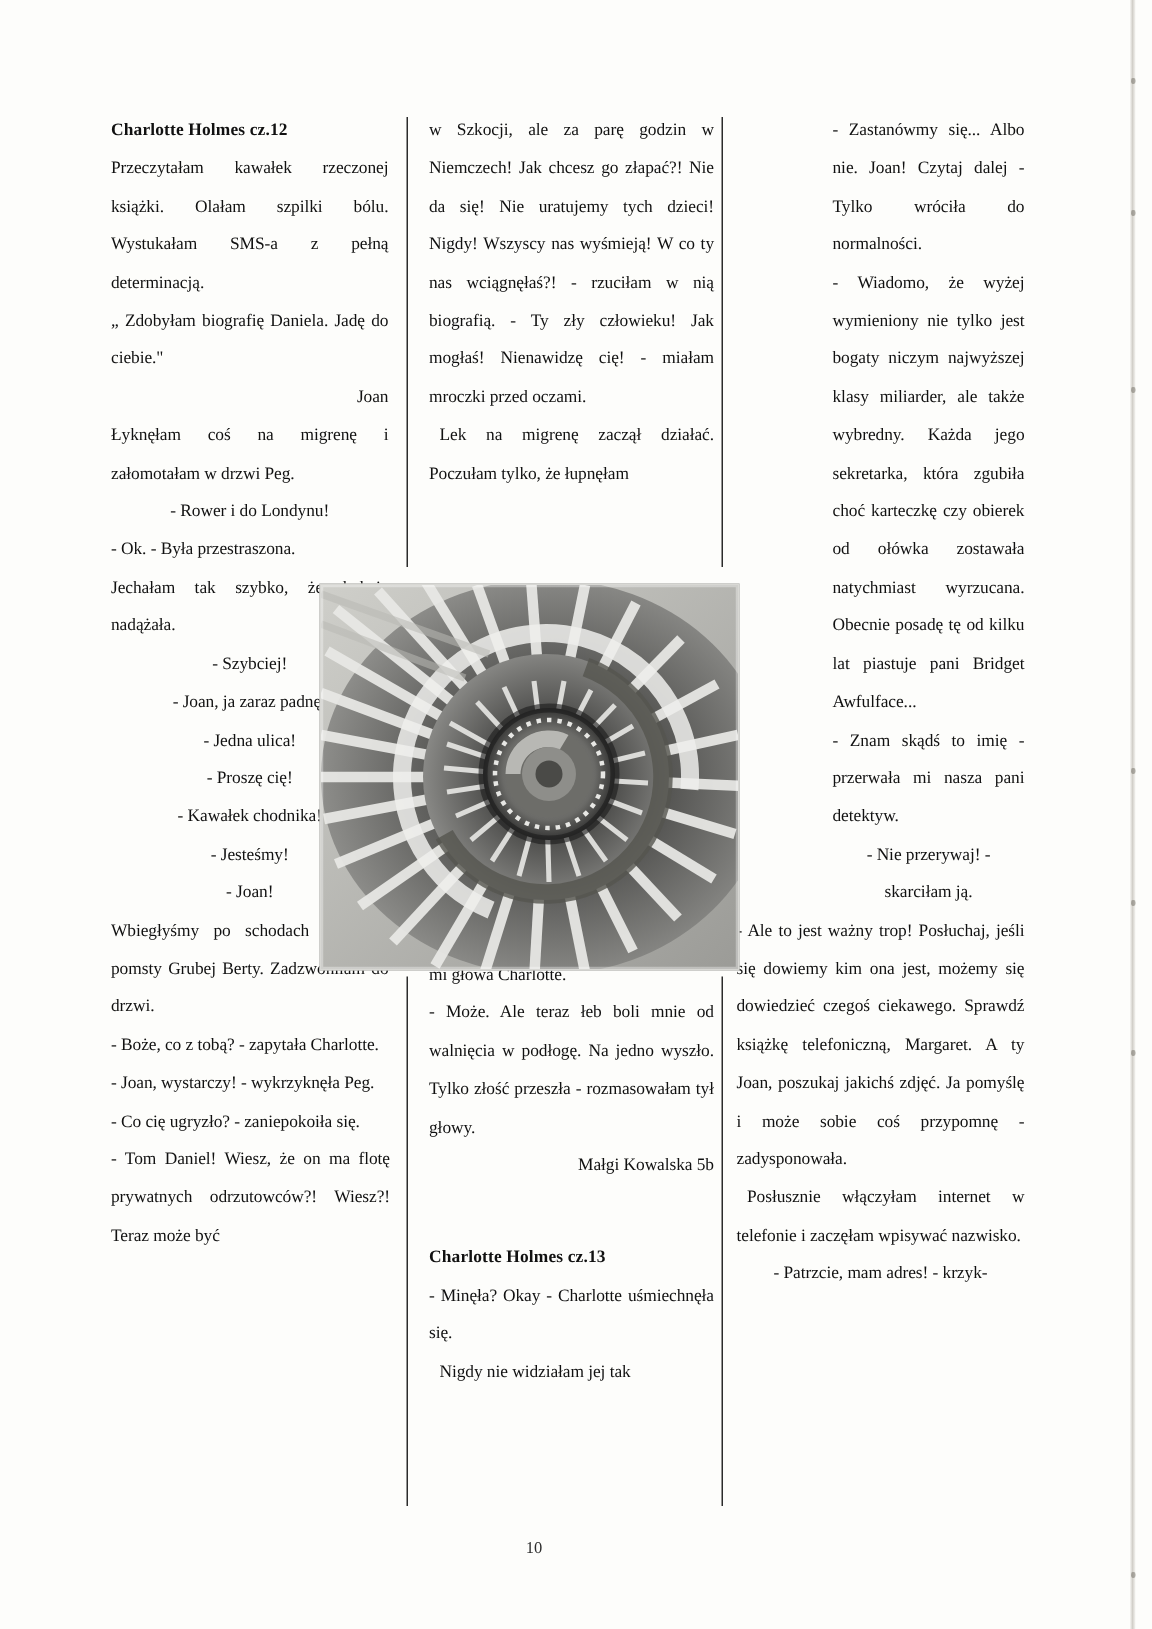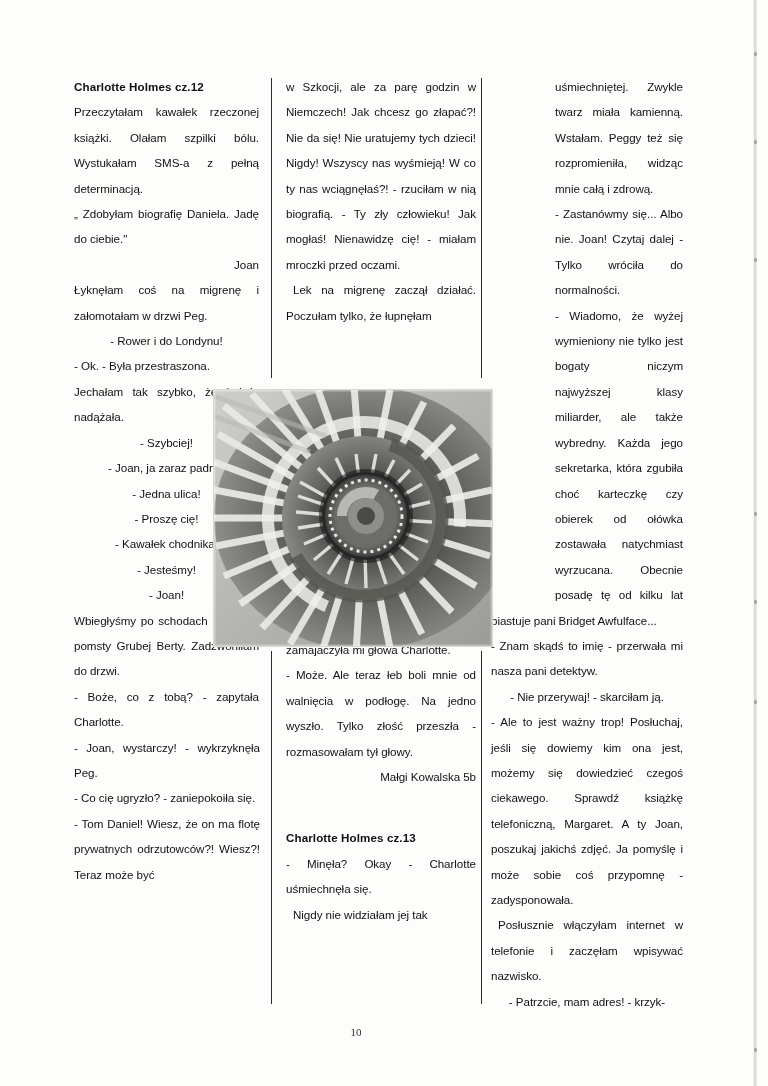--- a/index.html
+++ b/index.html
@@ -68,20 +68,21 @@
     width: 1px;
     background: #2b2b2b;
   }
   .rule-a { left: 197px; top: 4px;   height: 300px; }
   .rule-b { left: 197px; top: 577px; height: 353px; }
   .rule-c { left: 407px; top: 4px;   height: 300px; }
   .rule-d { left: 407px; top: 577px; height: 353px; }
 
   p {
     margin: 0;
+    font-family: Liberation Serif, serif;
   }
   p.h {
     font-weight: bold;
     text-align: left;
     letter-spacing: 0.1px;
   }
   p.r {
     text-align: right;
   }
   p.ind {
@@ -185,21 +186,20 @@
     <p>- Może. Ale teraz łeb boli mnie od walnięcia w podłogę. Na jedno wyszło. Tylko złość przeszła - rozmasowałam tył głowy.</p>
     <p class="r">Małgi Kowalska 5b</p>
     <p class="h gap-top">Charlotte Holmes cz.13</p>
     <p>- Minęła? Okay - Charlotte uśmiechnęła się.</p>
     <p class="ind">Nigdy nie widziałam jej tak</p>
   </div>
 
   <div class="col col-3">
     <div class="shim" style="width:64px;height:200px;margin-top:330px"></div>
 
-    <p>uśmiechniętej. Zwykle twarz miała kamienną. Wstałam. Peggy też się rozpromieniła, widząc mnie całą i zdrową.</p>
     <p>- Zastanówmy się... Albo nie. Joan! Czytaj dalej - Tylko wróciła do normalności.</p>
     <p>- Wiadomo, że wyżej wymieniony nie tylko jest bogaty niczym najwyższej klasy miliarder, ale także wybredny. Każda jego sekretarka, która zgubiła choć karteczkę czy obierek od ołówka zostawała natychmiast wyrzucana. Obecnie posadę tę od kilku lat piastuje pani Bridget Awfulface...</p>
     <p>- Znam skądś to imię - przerwała mi nasza pani detektyw.</p>
     <p class="nojust">- Nie przerywaj! - skarciłam ją.</p>
     <p>- Ale to jest ważny trop! Posłuchaj, jeśli się dowiemy kim ona jest, możemy się dowiedzieć czegoś ciekawego. Sprawdź książkę telefoniczną, Margaret. A ty Joan, poszukaj jakichś zdjęć. Ja pomyślę i może sobie coś przypomnę - zadysponowała.</p>
     <p class="ind">Posłusznie włączyłam internet w telefonie i zaczęłam wpisywać nazwisko.</p>
     <p class="nojust">- Patrzcie, mam adres! - krzyk-</p>
   </div>
 
 </div>

